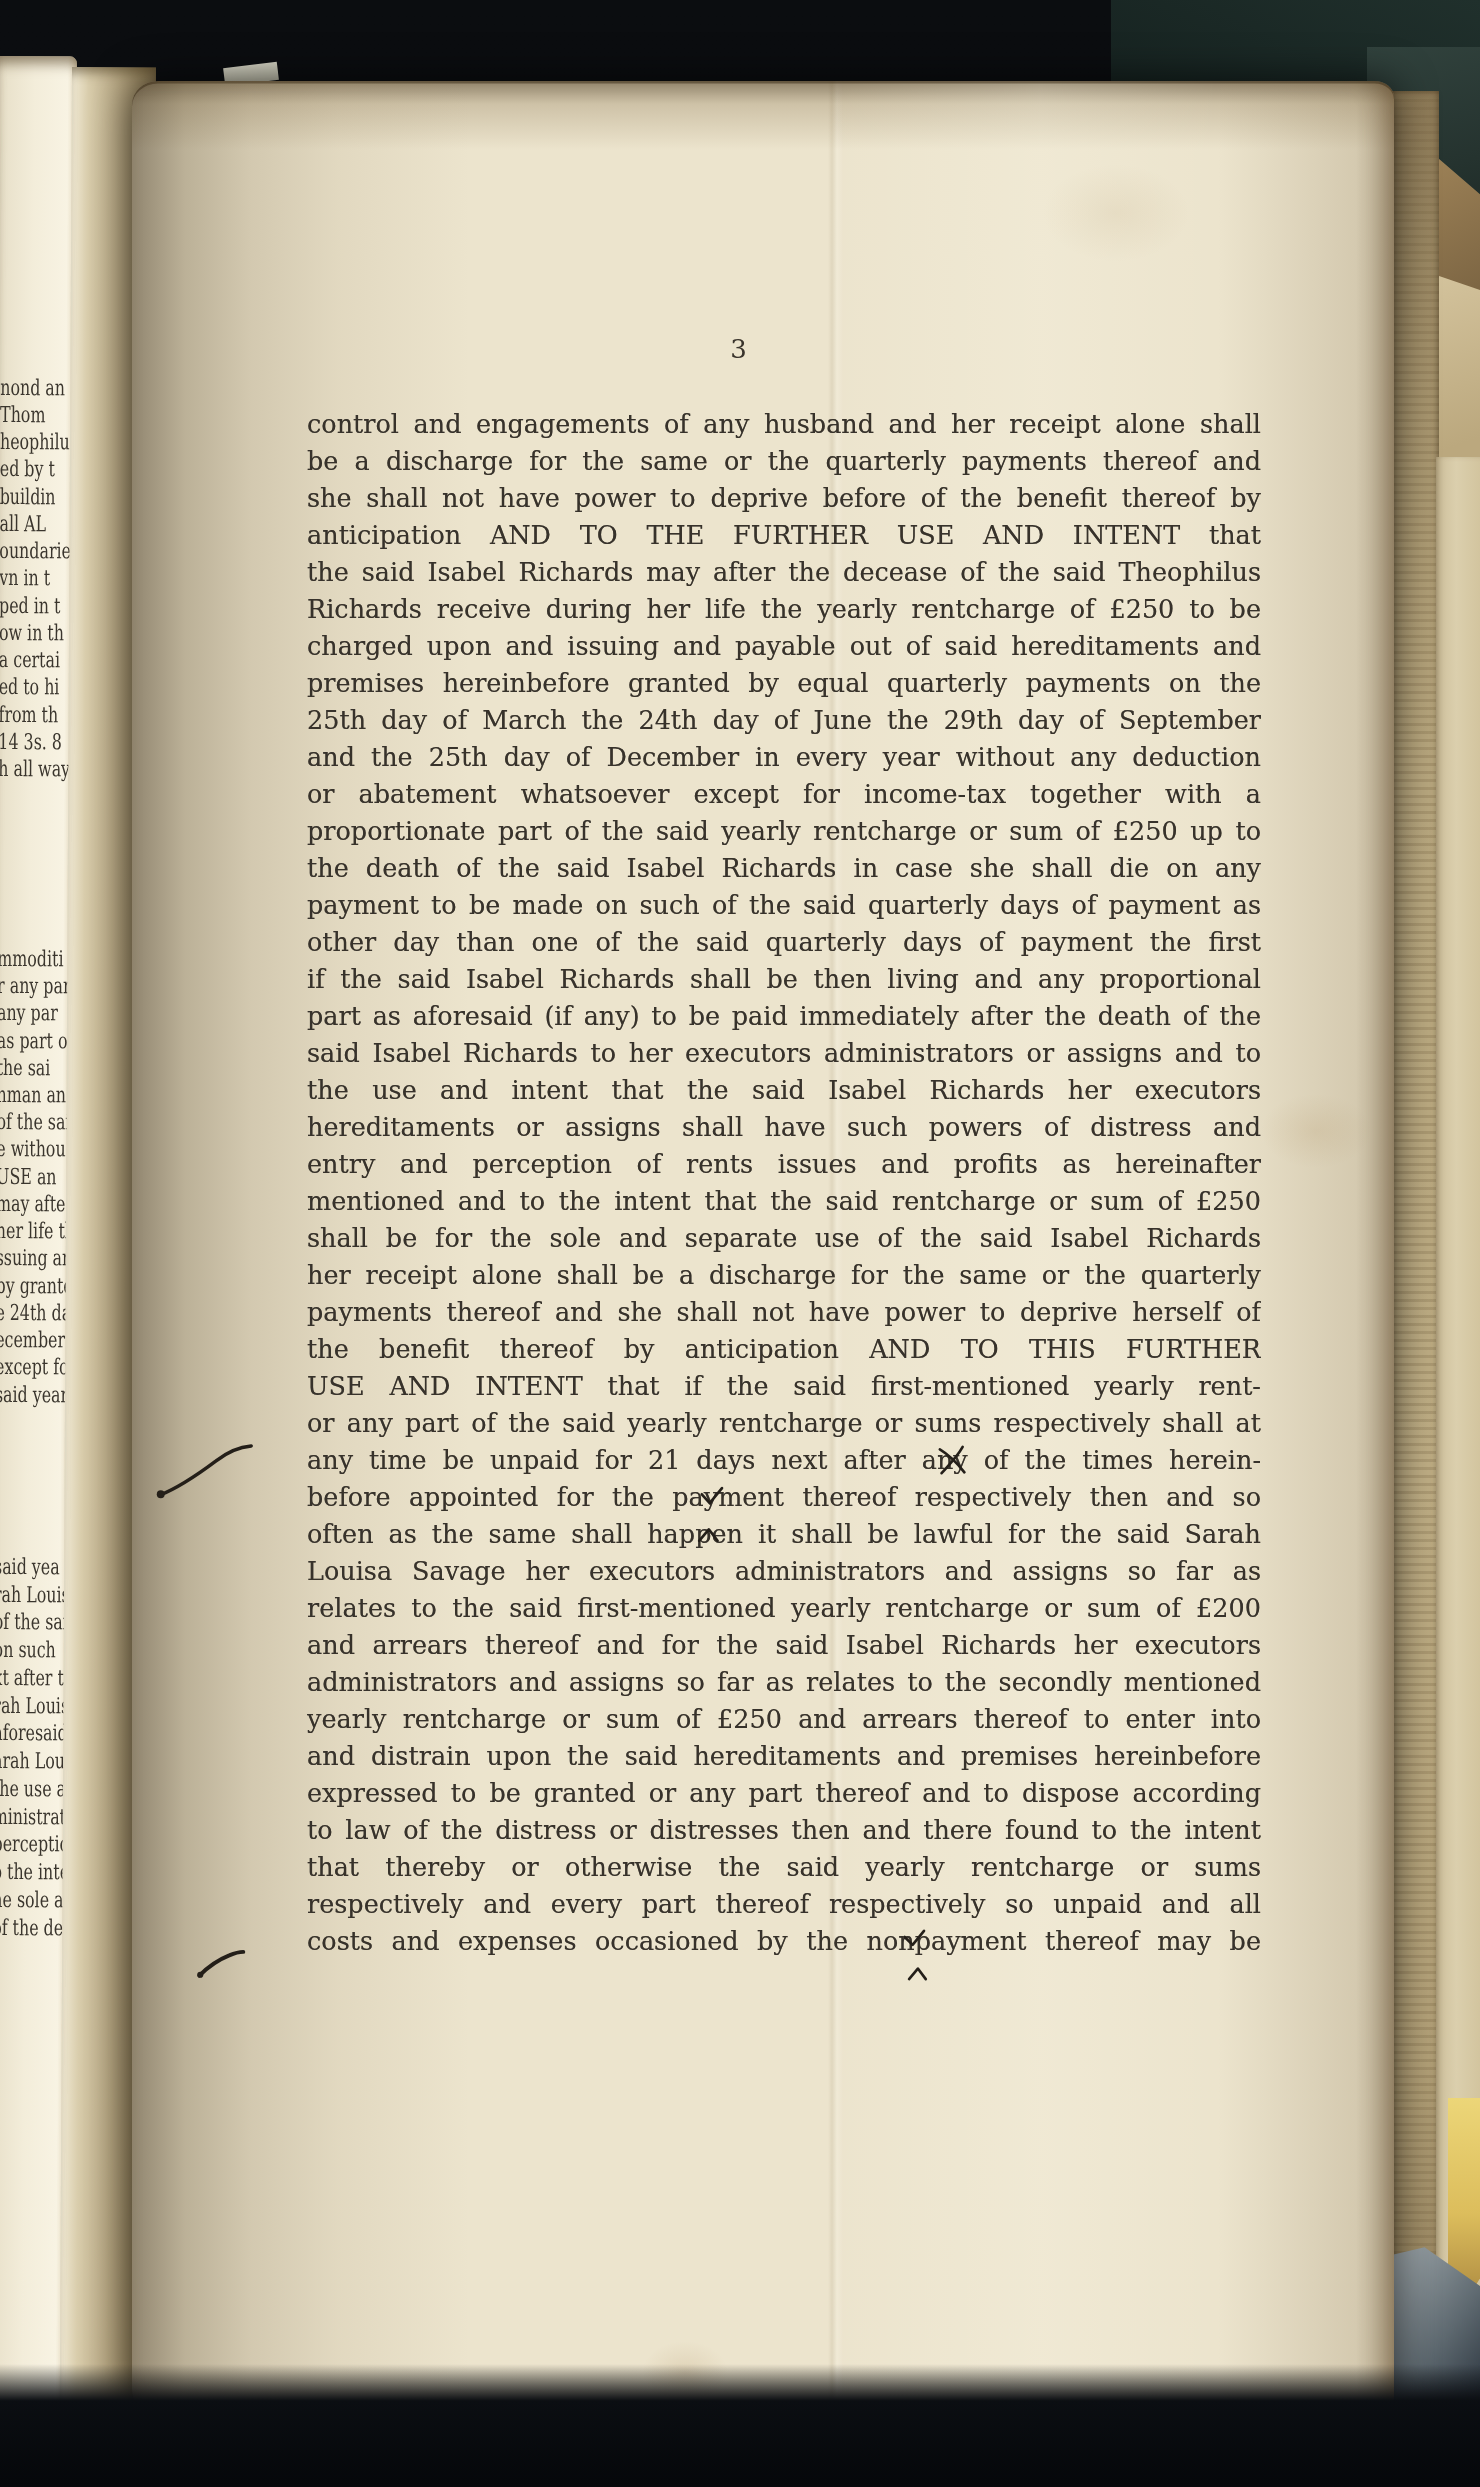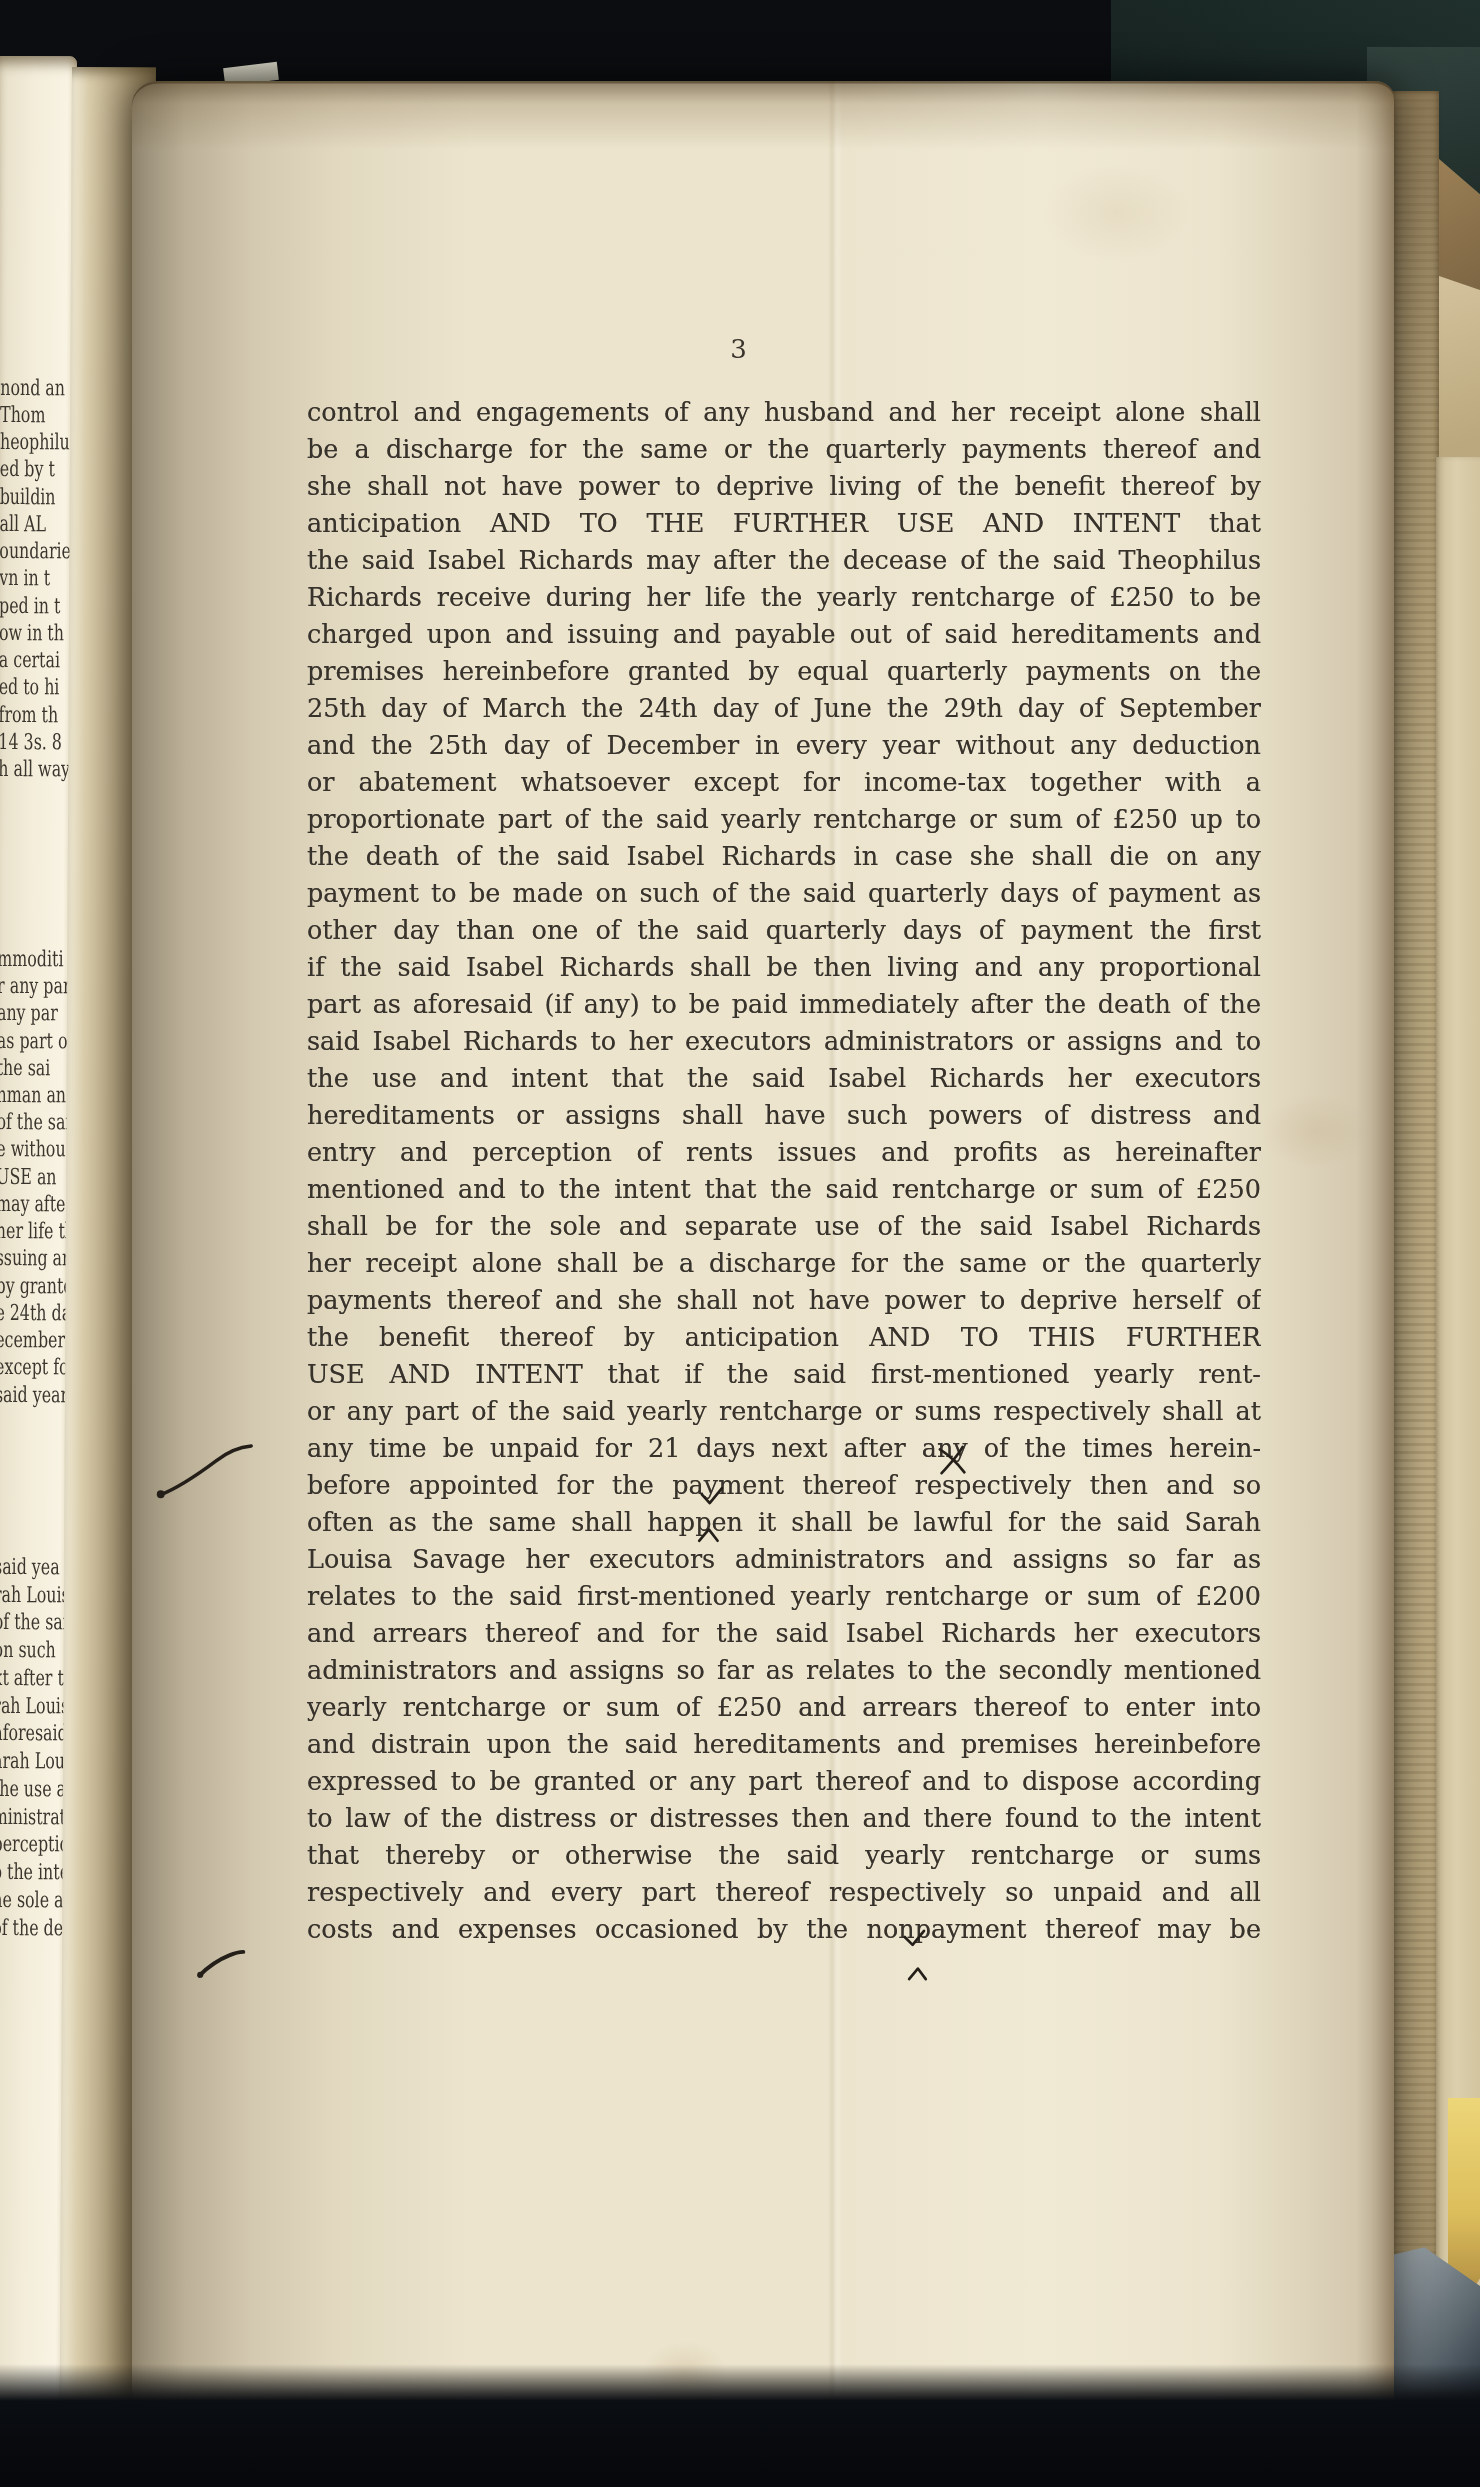--- a/index.html
+++ b/index.html
@@ -83,21 +83,21 @@
       radial-gradient(79px 53px at 1184px 1050px,rgba(160,118,58,.12),rgba(0,0,0,0) 70%),
       radial-gradient(61px 44px at 553px 2291px,rgba(150,110,58,.14),rgba(0,0,0,0) 70%),
       radial-gradient(105px 70px at 984px 132px,rgba(150,115,60,.10),rgba(0,0,0,0) 70%);
     border-radius:26px 19.3px 40px 53px / 23px 16px 32px 39px;
     box-shadow:0 0 40px rgba(0,0,0,.65),
       inset 0 2.6px 0 rgba(58,44,22,.5),
       inset -23px 0 26px -14px rgba(90,65,30,.45),
       inset 0 -16px 19.3px -10.5px rgba(80,60,30,.4);}
   .page-number{position:absolute;left:580px;top:253px;width:53px;text-align:center;
     font-size:26px;color:#3a342c;}
-  .text-block{position:absolute;left:175px;top:313px;width:954px;}
+  .text-block{position:absolute;left:175px;top:325px;width:954px;}
   .tline{height:37px;line-height:37px;font-size:25.5px;color:#37322b;
     text-align:justify;text-align-last:justify;overflow:hidden;
     text-shadow:0 0 0.4px rgba(50,44,36,.55);}
 
   .ink-svg{left:0;top:0;width:1480px;height:2487px;z-index:40;pointer-events:none;}
   .ink-svg path{fill:none;stroke:#241f19;stroke-linecap:round;stroke-linejoin:round;}
   .ink-svg circle{fill:#241f19;}
 </style>
 </head>
 <body>
@@ -169,21 +169,21 @@
 </div>
 <div class="abs gutter-curl"></div>
 <div class="abs stitch-line"></div>
 
 <div class="abs page-top-sliver"></div>
 <div class="abs main-page">
   <div class="page-number">3</div>
   <div class="text-block" id="text-block">
       <div class="tline">control and engagements of any husband and her receipt alone shall</div>
       <div class="tline">be a discharge for the same or the quarterly payments thereof and</div>
-      <div class="tline">she shall not have power to deprive living of the benefit thereof by</div>
+      <div class="tline">she shall not have power to deprive before of the benefit thereof by</div>
       <div class="tline">anticipation AND TO THE FURTHER USE AND INTENT that</div>
       <div class="tline">the said Isabel Richards may after the decease of the said Theophilus</div>
       <div class="tline">Richards receive during her life the yearly rentcharge of £250 to be</div>
       <div class="tline">charged upon and issuing and payable out of said hereditaments and</div>
       <div class="tline">premises hereinbefore granted by equal quarterly payments on the</div>
       <div class="tline">25th day of March the 24th day of June the 29th day of September</div>
       <div class="tline">and the 25th day of December in every year without any deduction</div>
       <div class="tline">or abatement whatsoever except for income-tax together with a</div>
       <div class="tline">proportionate part of the said yearly rentcharge or sum of £250 up to</div>
       <div class="tline">the death of the said Isabel Richards in case she shall die on any</div>

